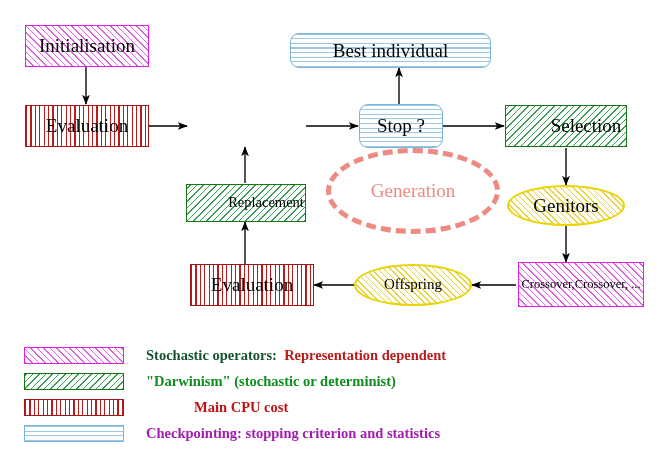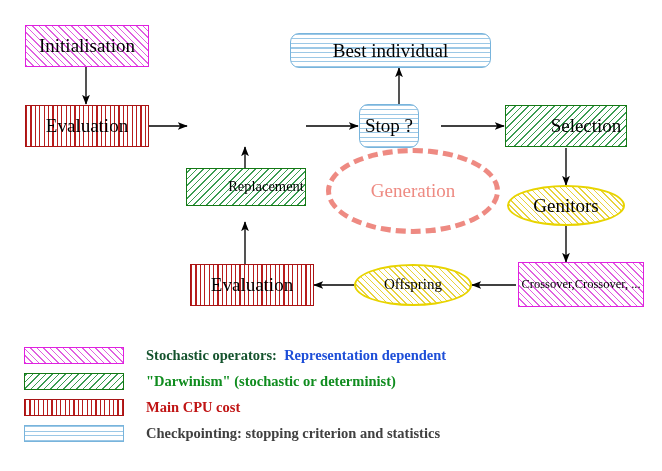--- a/index.html
+++ b/index.html
@@ -119,24 +119,24 @@
     box-sizing: border-box;
     flex: 0 0 auto;
   }
   .legend-text {
     margin-left: 22px;
     font-weight: bold;
     font-size: 14.5px;
     white-space: nowrap;
   }
   .lt-magenta { color: #14532d; }
-  .lt-gold    { color: #1d4ed8; }
+  .lt-gold    { color: #b91c1c; }
   .lt-green   { color: #0f8c1e; }
   .lt-darkred { color: #c01414; }
-  .lt-ltblue  { color: #404040; }
+  .lt-ltblue  { color: #a21caf; }
 </style>
 </head>
 <body>
 
 <div id="canvas">
 
   <svg id="edges" viewBox="0 0 662 471" xmlns="http://www.w3.org/2000/svg">
     <defs>
       <marker id="ah" markerWidth="11" markerHeight="11" refX="9.2" refY="4.0" orient="auto" markerUnits="userSpaceOnUse">
         <path d="M0,0.1 L10,4.0 L0,7.9 L2.4,4.0 Z" fill="#000000"></path>
@@ -178,21 +178,21 @@
 
   <div class="node hatch-red" style="left:25px; top:105px; width:124px; height:42px; font-size:19px;">
     <span class="lbl">Evaluation</span>
   </div>
 
 
   <div class="node hatch-blue rounded" style="left:290px; top:33px; width:201px; height:35px; font-size:19px;">
     <span class="lbl">Best individual</span>
   </div>
 
-  <div class="node hatch-blue rounded" style="left:359px; top:104px; width:60px; height:44px; font-size:19px;">
+  <div class="node hatch-blue rounded" style="left:359px; top:104px; width:84px; height:44px; font-size:19px;">
     <span class="lbl">Stop ?</span>
   </div>
 
   <div class="node hatch-green" style="left:505px; top:105px; width:122px; height:42px; font-size:19px;padding-left:40px;">
     <span class="lbl">Selection</span>
   </div>
 
   <div class="node ellipse hatch-yellow" style="left:507px; top:185px; width:118px; height:41px; font-size:19px;">
     <span class="lbl">Genitors</span>
   </div>
@@ -203,39 +203,39 @@
   </div>
 
   <div class="node ellipse hatch-yellow" style="left:354px; top:264px; width:118px; height:42px; font-size:15px;">
     <span class="lbl">Offspring</span>
   </div>
 
   <div class="node hatch-red" style="left:190px; top:264px; width:124px; height:42px; font-size:19px;">
     <span class="lbl">Evaluation</span>
   </div>
 
-  <div class="node hatch-green" style="left:186px; top:168px; width:120px; height:38px; font-size:14.5px;padding-left:40px;">
+  <div class="node hatch-green" style="left:186px; top:184px; width:120px; height:38px; font-size:14.5px;padding-left:40px;">
     <span class="lbl">Replacement</span>
   </div>
 
   <div id="legend">
 
     <div class="legend-row" style="top:347px;">
       <div class="swatch hatch-magenta"></div>
       <div class="legend-text">
         <span class="lt-magenta">Stochastic operators:</span><span>&nbsp;&nbsp;</span><span class="lt-gold">Representation dependent</span>
       </div>
     </div>
 
     <div class="legend-row" style="top:373px;">
       <div class="swatch hatch-green"></div>
       <div class="legend-text lt-green">"Darwinism" (stochastic or determinist)</div>
     </div>
 
-    <div class="legend-row" style="top:399px;">
+    <div class="legend-row" style="top:399px;gap:48px;">
       <div class="swatch hatch-red"></div>
       <div class="legend-text lt-darkred">Main CPU cost</div>
     </div>
 
     <div class="legend-row" style="top:425px;">
       <div class="swatch hatch-blue"></div>
       <div class="legend-text lt-ltblue">Checkpointing: stopping criterion and statistics</div>
     </div>
 
   </div>

